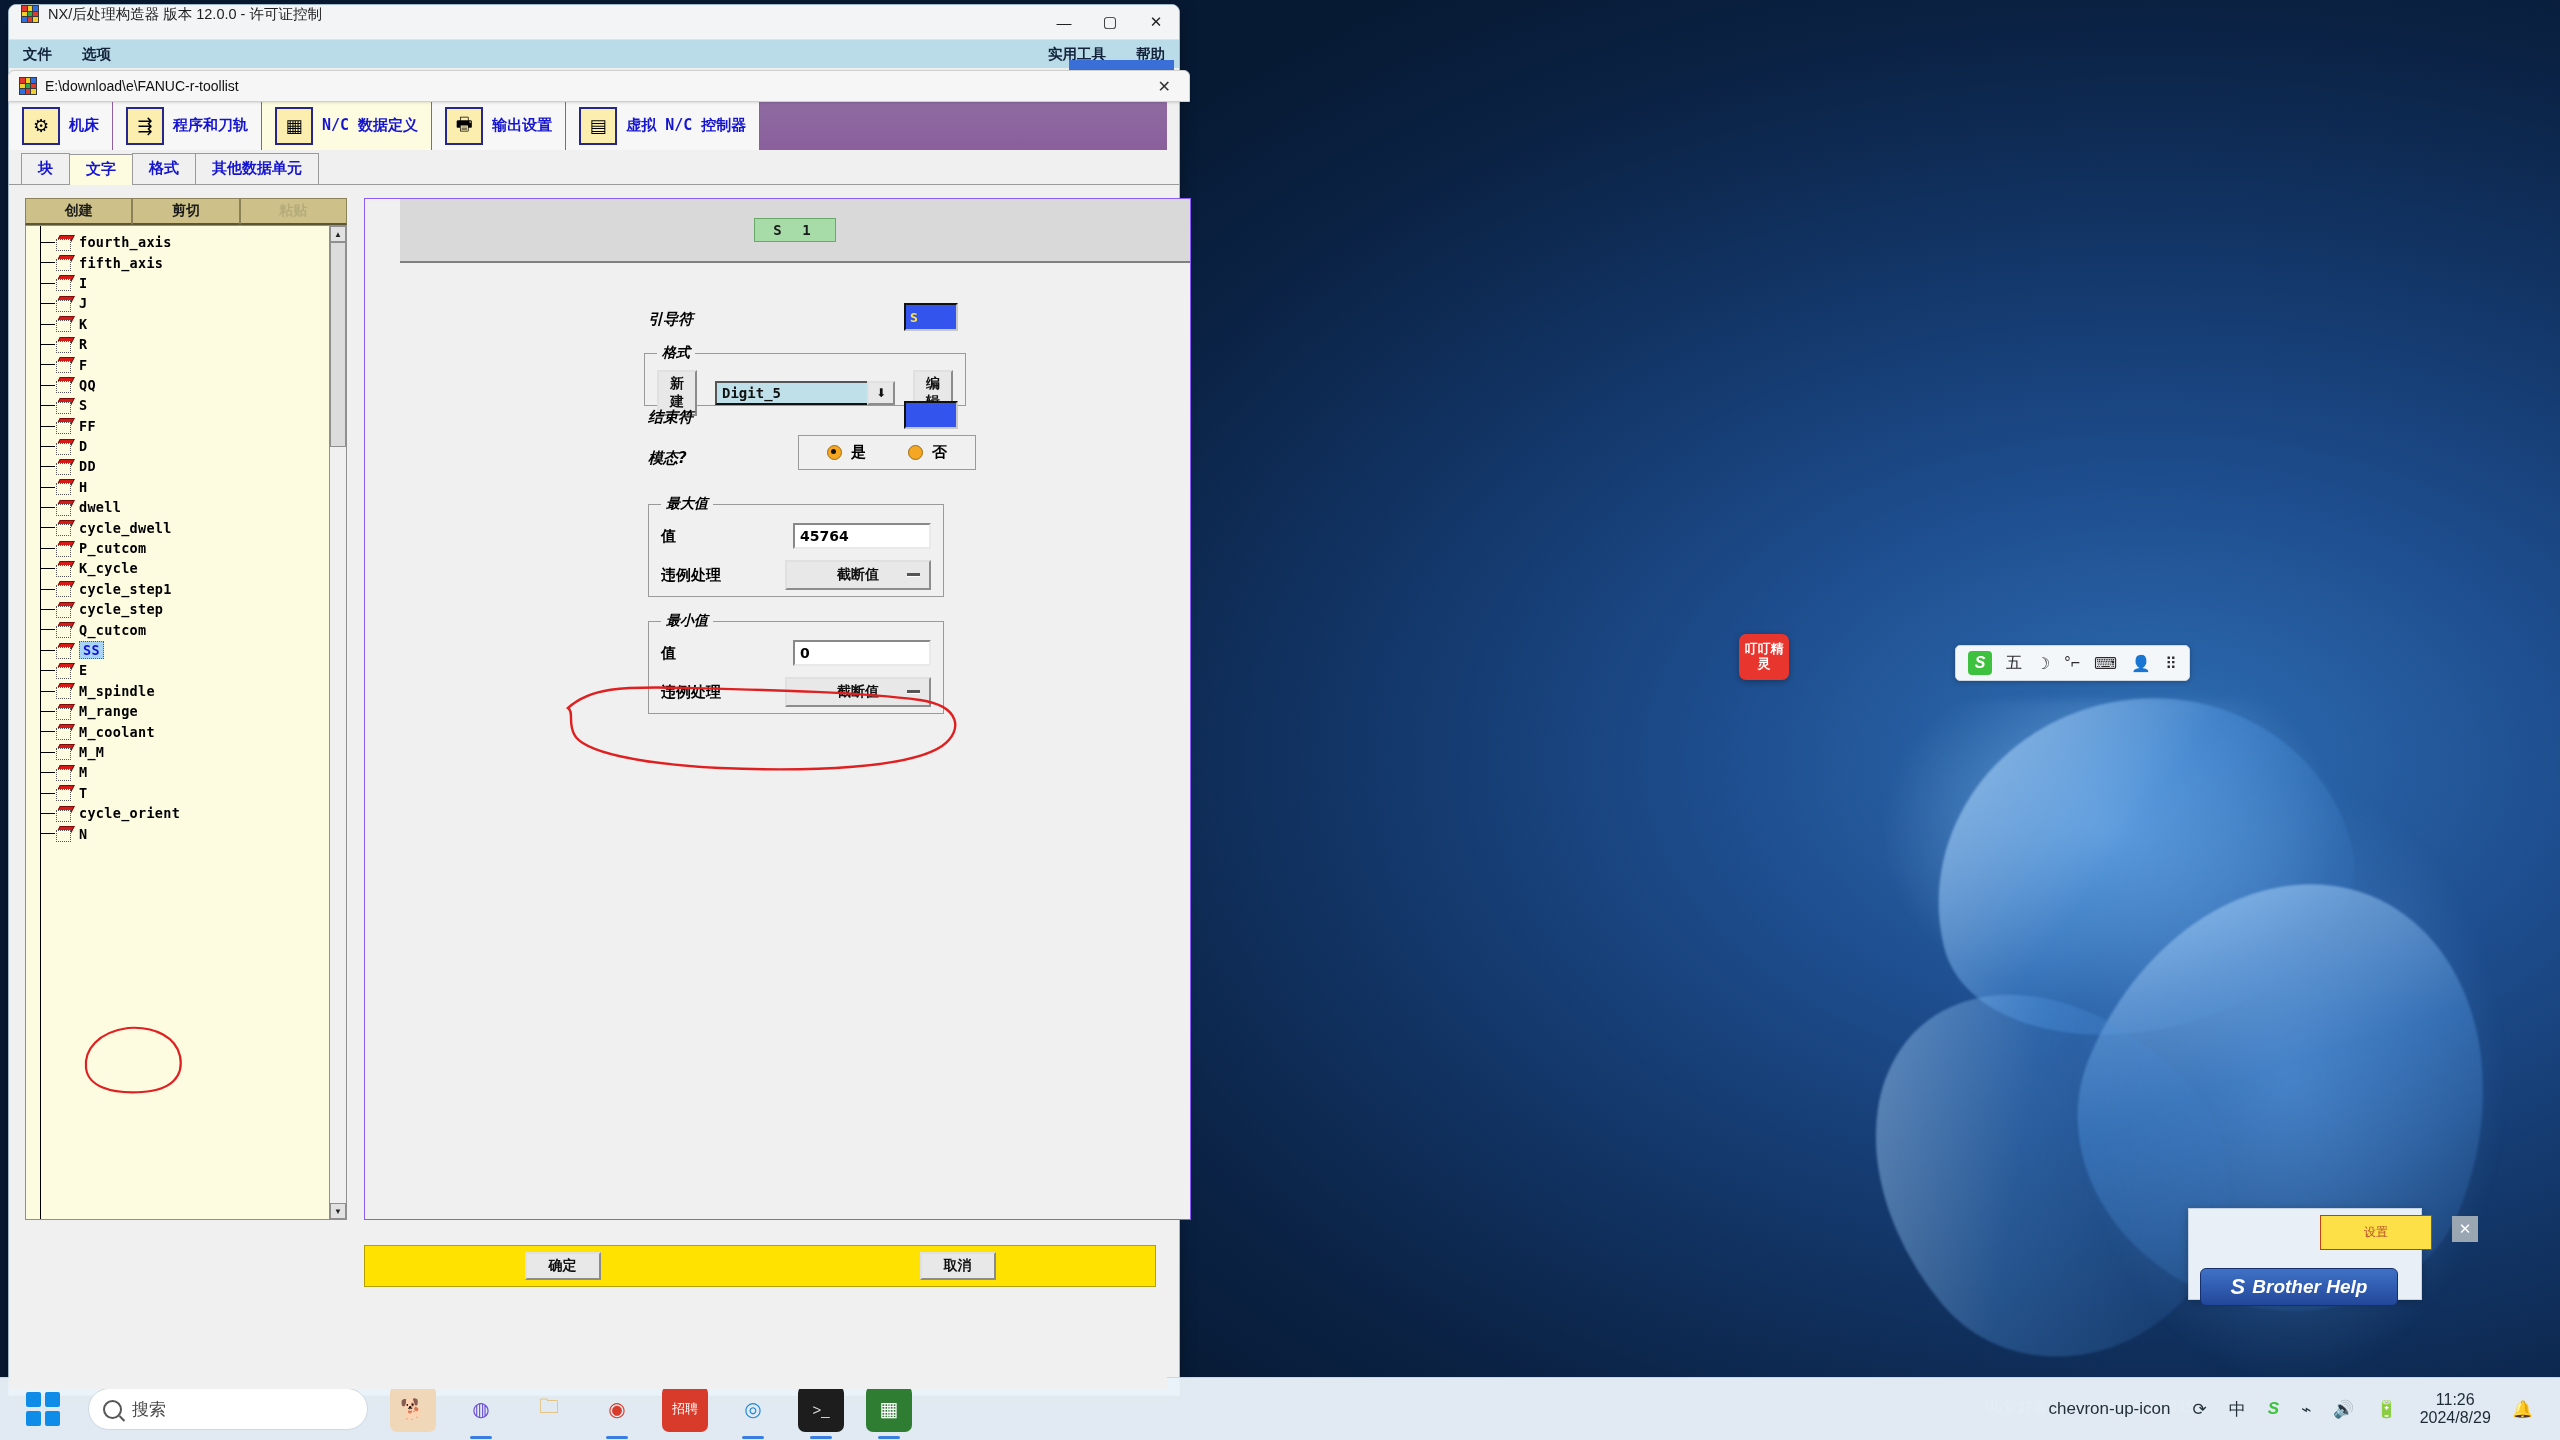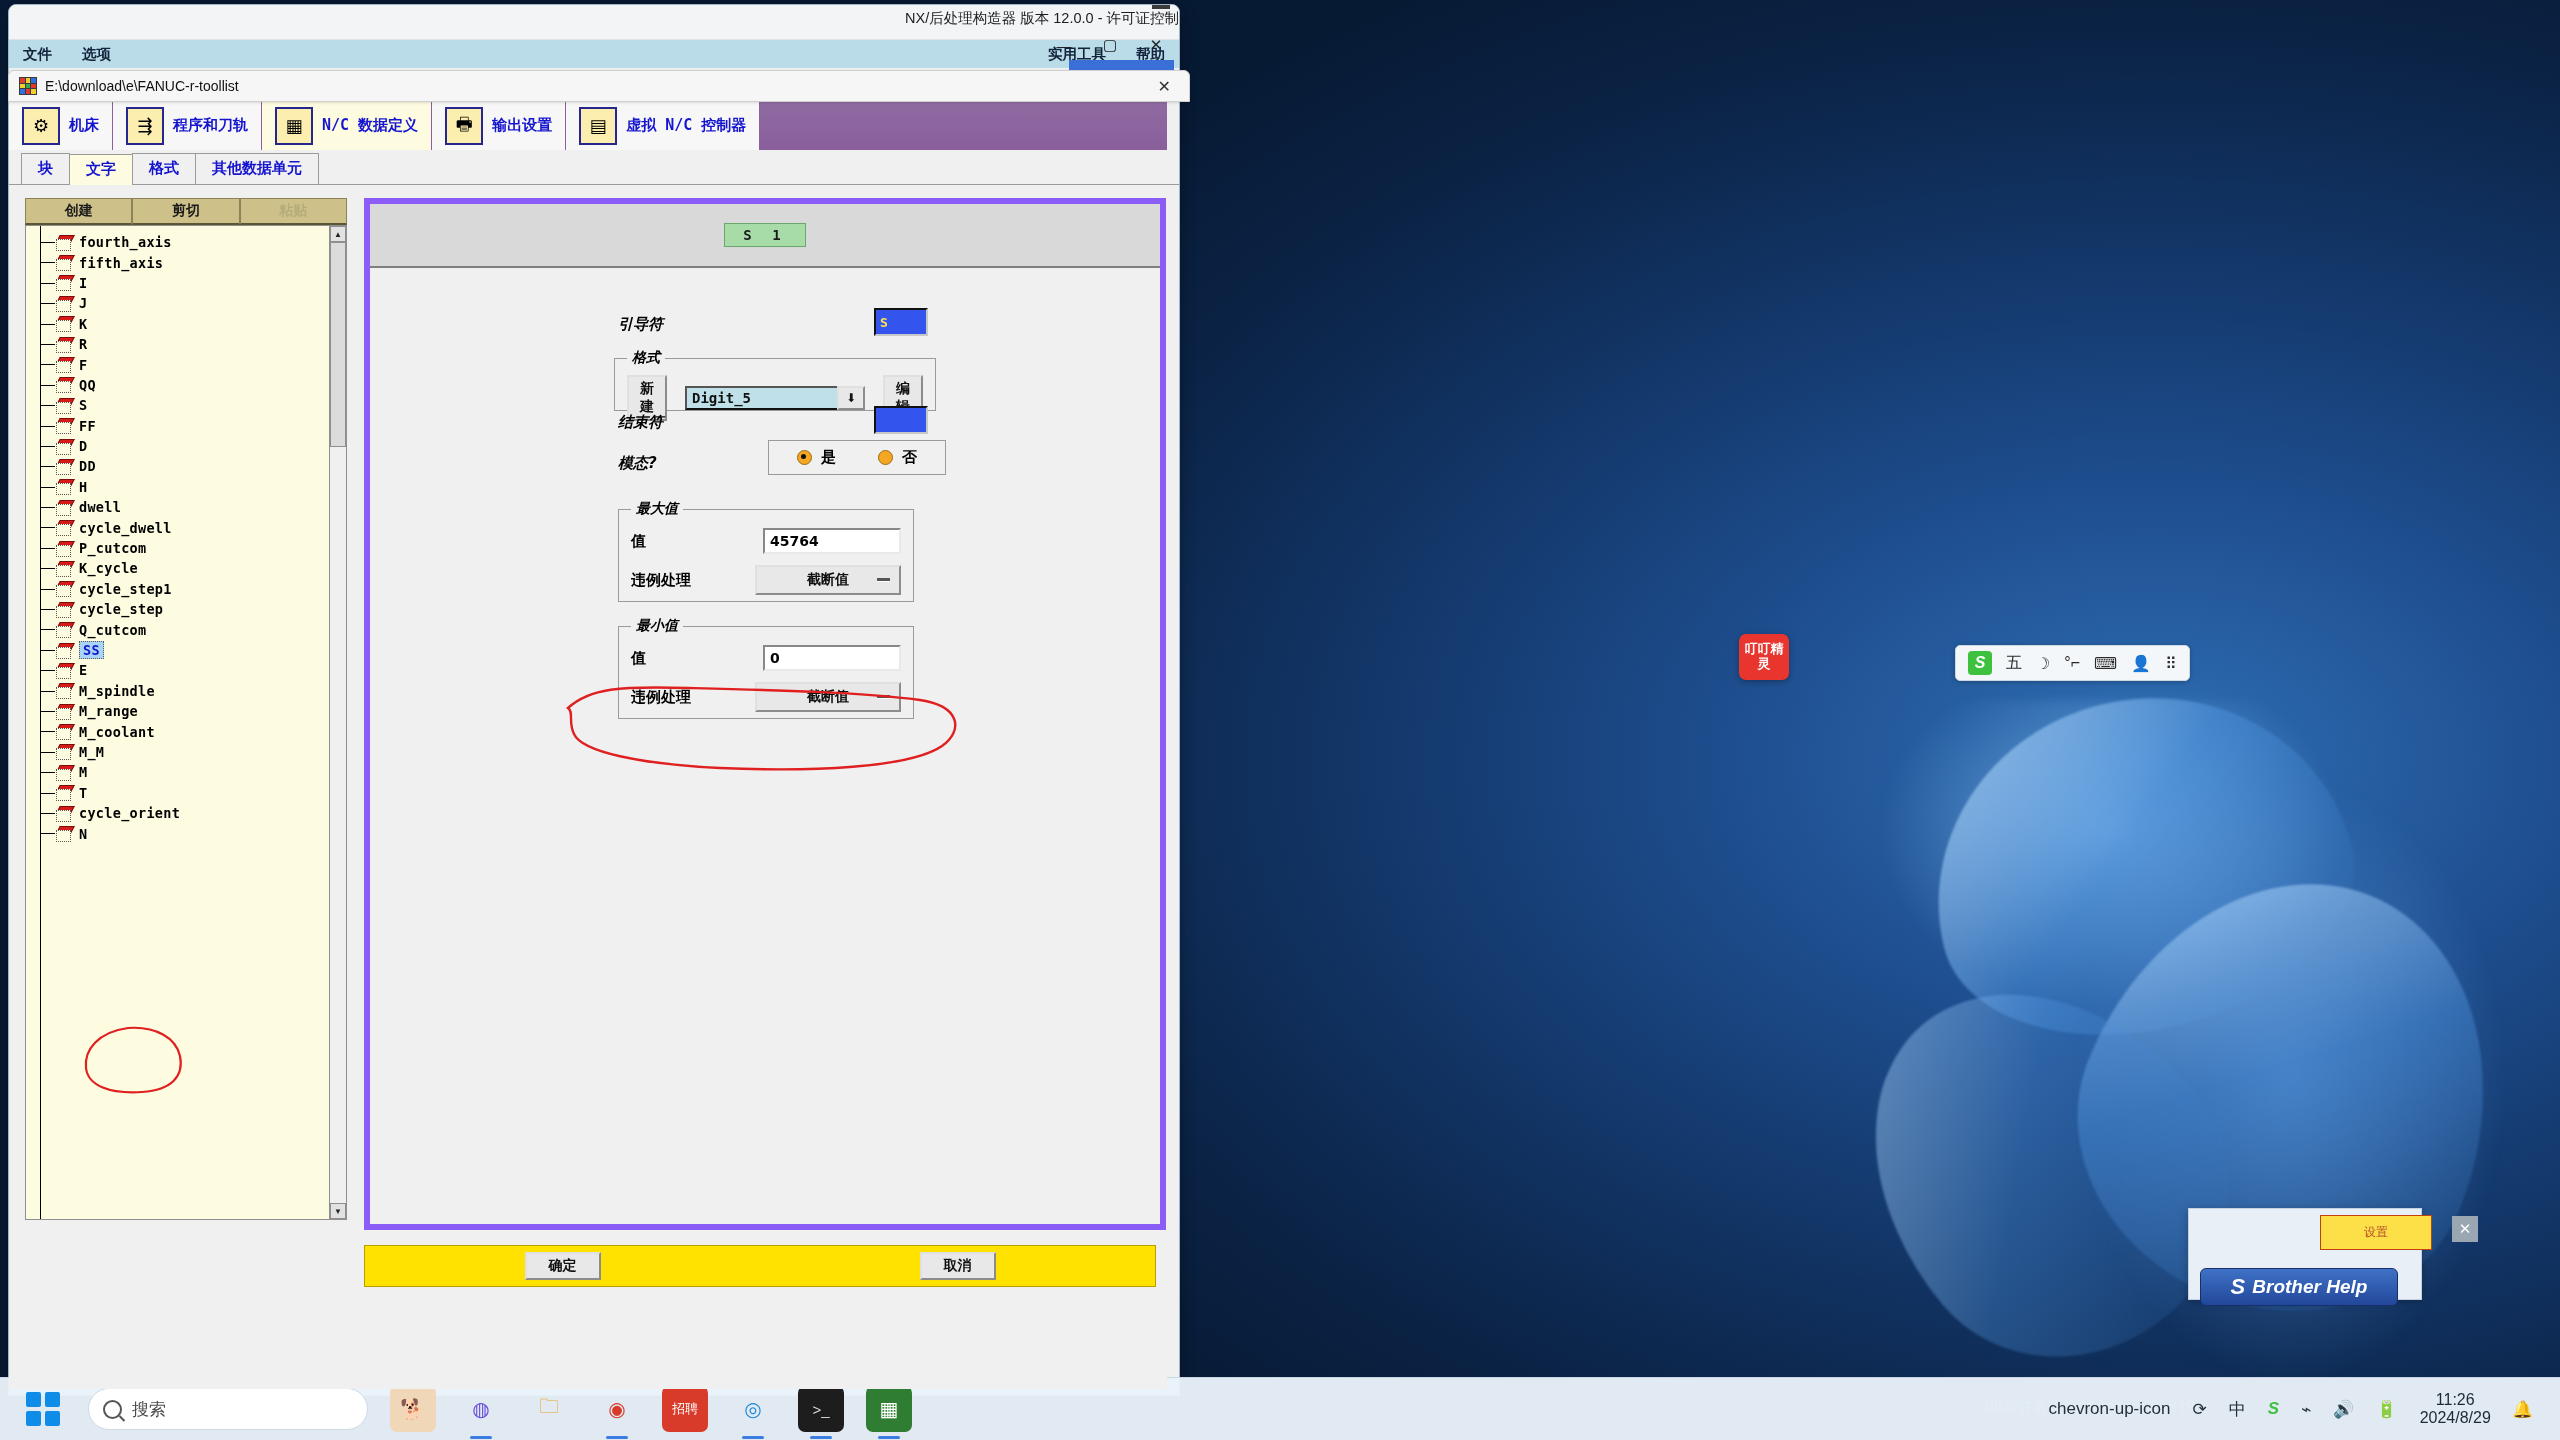--- a/index.html
+++ b/index.html
@@ -36,22 +36,22 @@
   #searchbox{width:250px;height:40px;background:#fff;border:1px solid #cfd9e4;border-radius:22px;
      display:flex;align-items:center;padding:0 14px;gap:10px;font-size:17px;color:#4b4b4b;}
   .sb-mag{width:15px;height:15px;border:2px solid #555;border-radius:50%;position:relative;display:inline-block;}
   .sb-mag:after{content:"";position:absolute;width:2px;height:7px;background:#555;right:-3px;bottom:-5px;transform:rotate(-45deg);}
   #tb-right{margin-left:auto;display:flex;align-items:center;gap:22px;padding-right:26px;font-size:17px;color:#22303a;}
   #clock{text-align:center;line-height:1.15;font-size:16px;color:#1b2a35;}
   
   #app{position:absolute;left:8px;top:4px;width:1170px;height:1390px;
     background:#f0f0f0;border:1px solid #9fb6c9;border-radius:8px 8px 0 0;overflow:hidden;
     box-shadow:0 3px 16px rgba(0,0,0,.35);}
-  #titlebar{height:34px;background:#f3f4f6;display:flex;align-items:flex-end;padding:0 0 0 12px;
-     border-bottom:1px solid #dfe3e8;flex-direction:column;}
+  #titlebar{height:34px;background:#f3f4f6;display:flex;align-items:flex-start;padding:0 0 0 12px;
+     border-bottom:1px solid #dfe3e8;}
   .appicon{width:16px;height:16px;margin-right:9px;display:grid;grid-template-columns:1fr 1fr 1fr;
      grid-template-rows:1fr 1fr 1fr;gap:1px;border:1px solid #3a3a3a;background:#3a3a3a;}
   .appicon i{display:block;}
   #title-text{font-size:14.5px;color:#1d1d1d;}
   #wbtns{margin-left:auto;display:flex;}
   .wbtn{width:46px;height:34px;display:flex;align-items:center;justify-content:center;font-size:15px;color:#222;}
   #menubar{height:28px;background:#b9dce8;display:flex;align-items:center;padding:0 14px;gap:30px;
      font-size:14.5px;font-weight:bold;color:#12233a;}
   #menubar .right{margin-left:auto;display:flex;gap:30px;}
   
@@ -97,21 +97,21 @@
   .cube .body{position:absolute;left:0;top:4px;width:13px;height:10px;border:1px dotted #555;background:#fdfbe0;}
   .tlabel{font-family:"DejaVu Sans Mono","Liberation Mono",monospace;font-weight:bold;font-size:13.5px;color:#000;letter-spacing:.3px;}
   .trow.sel .tlabel{background:#a8d4f5;color:#1515d0;border:1px dotted #5a5a5a;padding:0 3px;}
   #treeline{position:absolute;left:14px;top:0;width:1px;height:100%;background:#000;}
   #tree-scroll{position:absolute;right:0;top:0;width:16px;bottom:0;background:#f0f0f0;border-left:1px solid #8f8f8f;}
   .sb-arrow{width:16px;height:16px;background:#e2e2e2;border:1px solid #8f8f8f;display:flex;
      align-items:center;justify-content:center;font-size:8px;color:#222;box-sizing:border-box;}
   #sb-thumb{position:absolute;left:0;top:16px;width:16px;height:205px;background:#dcdcdc;border:1px solid #8f8f8f;box-sizing:border-box;}
   
   #formpane{position:absolute;left:355px;top:14px;width:790px;height:1020px;background:#f0f0f0;
-      border:6px solid #8b5cf6;}
+      border:1px solid #8b5cf6;padding-left:35px;}
   #form-top{height:62px;background:#d9d9d9;border-bottom:2px solid #808080;display:flex;
       align-items:center;justify-content:center;}
   #chip{background:#a7dba7;border:1px solid #6aa76a;padding:3px 18px;font-size:14px;font-weight:bold;
       color:#1a1a1a;font-family:"DejaVu Sans Mono","Liberation Mono",monospace;letter-spacing:6px;}
   .flabel{font-family:"DejaVu Sans","Liberation Sans",sans-serif;font-weight:bold;font-style:italic;
       font-size:15px;color:#000;}
   .colorbox{width:46px;height:24px;background:#3355ee;border:2px solid #111;border-right-color:#c8c8c8;
       border-bottom-color:#c8c8c8;display:flex;align-items:center;padding-left:4px;
       font-family:"DejaVu Sans Mono","Liberation Mono",monospace;font-weight:bold;font-size:13px;color:#ffe44d;}
   fieldset.grp{border:1px solid #9a9a9a;margin:0;padding:8px 12px 12px;}

